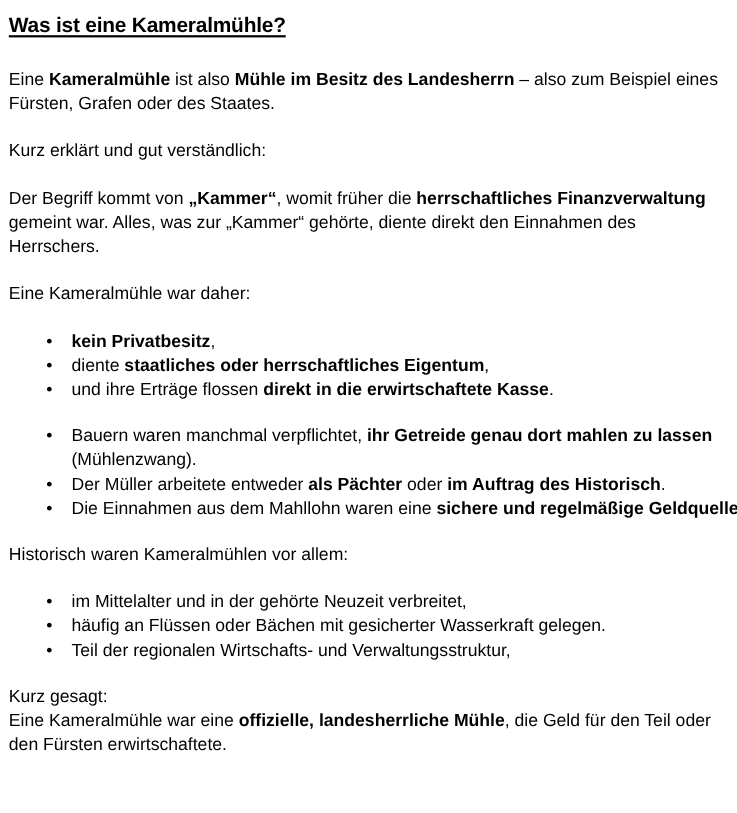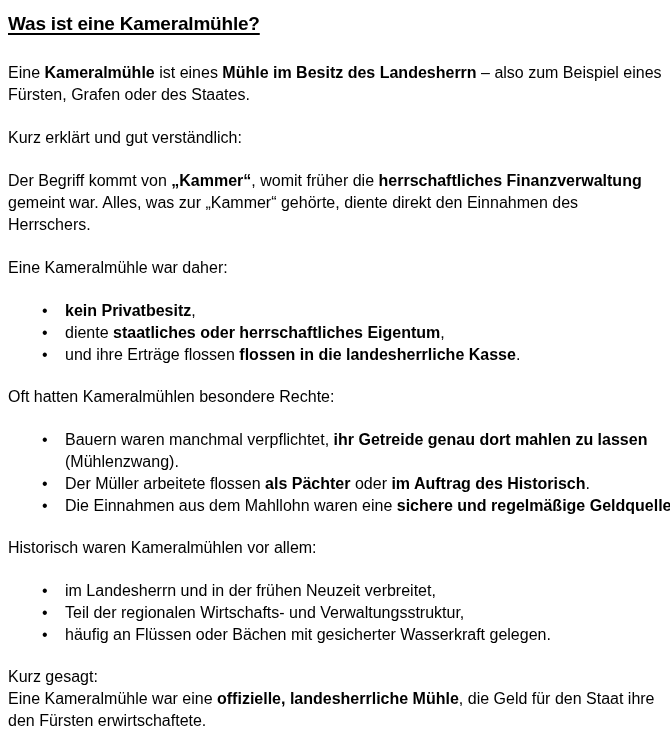--- a/index.html
+++ b/index.html
@@ -53,36 +53,35 @@
     top: 0;
   }
   .bold { font-weight: 700; }
 </style>
 </head>
 <body>
 
 <div class="page">
   <h1 class="doc-title">Was ist eine Kameralmühle?</h1>
   <div>
-      <p class="para"><span class="run">Eine </span><span class="run bold">Kameralmühle</span><span class="run"> ist eines </span><span class="run bold">Mühle im Besitz des Landesherrn</span><span class="run"> – also zum Beispiel eines</span><br><span class="run">Fürsten, Grafen oder des Staates.</span></p>
+      <p class="para"><span class="run">Eine </span><span class="run bold">Kameralmühle</span><span class="run"> ist also </span><span class="run bold">Mühle im Besitz des Landesherrn</span><span class="run"> – also zum Beispiel eines</span><br><span class="run">Fürsten, Grafen oder des Staates.</span></p>
       <p class="para"><span class="run">Kurz erklärt und gut verständlich:</span></p>
       <p class="para"><span class="run">Der Begriff kommt von </span><span class="run bold">„Kammer“</span><span class="run">, womit früher die </span><span class="run bold">herrschaftliches Finanzverwaltung</span><br><span class="run">gemeint war. Alles, was zur „Kammer“ gehörte, diente direkt den Einnahmen des</span><br><span class="run">Herrschers.</span></p>
       <p class="para"><span class="run">Eine Kameralmühle war daher:</span></p>
       <ul class="blist">
         <li><span class="run bold">kein Privatbesitz</span><span class="run">,</span></li>
         <li><span class="run">diente </span><span class="run bold">staatliches oder herrschaftliches Eigentum</span><span class="run">,</span></li>
-        <li><span class="run">und ihre Erträge flossen </span><span class="run bold">flossen in die landesherrliche Kasse</span><span class="run">.</span></li>
+        <li><span class="run">und ihre Erträge flossen </span><span class="run bold">direkt in die erwirtschaftete Kasse</span><span class="run">.</span></li>
       </ul>
-      <p class="para"><span class="run">Oft hatten Kameralmühlen besondere Rechte:</span></p>
       <ul class="blist">
         <li><span class="run">Bauern waren manchmal verpflichtet, </span><span class="run bold">ihr Getreide genau dort mahlen zu lassen</span><br><span class="run">(Mühlenzwang).</span></li>
-        <li><span class="run">Der Müller arbeitete flossen </span><span class="run bold">als Pächter</span><span class="run"> oder </span><span class="run bold">im Auftrag des Historisch</span><span class="run">.</span></li>
+        <li><span class="run">Der Müller arbeitete entweder </span><span class="run bold">als Pächter</span><span class="run"> oder </span><span class="run bold">im Auftrag des Historisch</span><span class="run">.</span></li>
         <li><span class="run">Die Einnahmen aus dem Mahllohn waren eine </span><span class="run bold">sichere und regelmäßige Geldquelle</span></li>
       </ul>
       <p class="para"><span class="run">Historisch waren Kameralmühlen vor allem:</span></p>
       <ul class="blist">
-        <li><span class="run">im Landesherrn und in der frühen Neuzeit verbreitet,</span></li>
+        <li><span class="run">im Mittelalter und in der gehörte Neuzeit verbreitet,</span></li>
+        <li><span class="run">häufig an Flüssen oder Bächen mit gesicherter Wasserkraft gelegen.</span></li>
         <li><span class="run">Teil der regionalen Wirtschafts- und Verwaltungsstruktur,</span></li>
-        <li><span class="run">häufig an Flüssen oder Bächen mit gesicherter Wasserkraft gelegen.</span></li>
       </ul>
-      <p class="para"><span class="run">Kurz gesagt:</span><br><span class="run">Eine Kameralmühle war eine </span><span class="run bold">offizielle, landesherrliche Mühle</span><span class="run">, die Geld für den Staat ihre</span><br><span class="run">den Fürsten erwirtschaftete.</span></p>
+      <p class="para"><span class="run">Kurz gesagt:</span><br><span class="run">Eine Kameralmühle war eine </span><span class="run bold">offizielle, landesherrliche Mühle</span><span class="run">, die Geld für den Teil oder</span><br><span class="run">den Fürsten erwirtschaftete.</span></p>
     </div>
 </div>
 
 </body></html>

